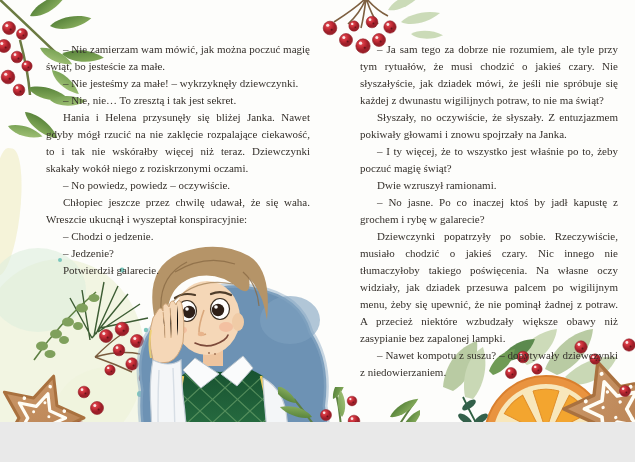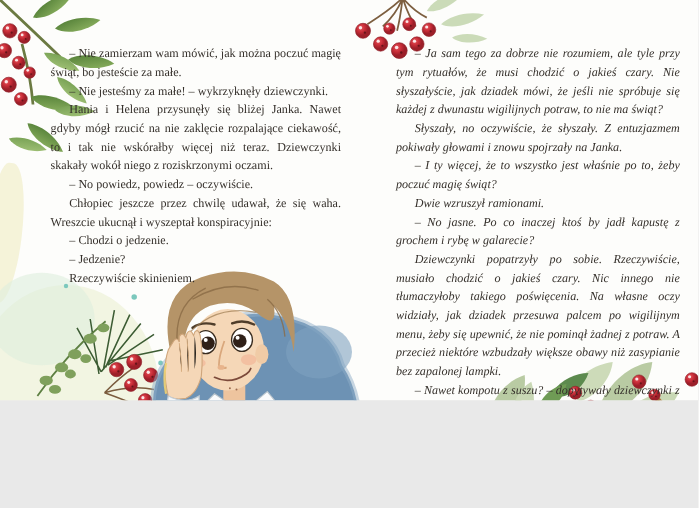--- a/index.html
+++ b/index.html
@@ -1,24 +1,24 @@
 <!DOCTYPE html>
 <html><head>
 <meta charset="utf-8">
 <style>
   html,body{margin:0;padding:0;background:#e9e9e9;}
   .spread{
-    position:relative;width:635px;height:364px;background:#fdfdfb;
+    position:relative;width:635px;height:422px;background:#fdfdfb;
     overflow:hidden;font-family:"Liberation Serif", serif;
   }
   .textcol{position:absolute;z-index:5;color:#35302b;font-size:11px;line-height:17px;
     text-align:justify;}
   .textcol p{margin:0;text-indent:17px;}
   #left-text{left:46px;top:41px;width:264px;}
-  #right-text{left:360px;top:41px;width:258px;font-style:italic;}
+  #right-text{left:360px;top:41px;width:258px;}
   svg{position:absolute;display:block;}
   #svg-topleft{left:0;top:0;z-index:2;}
   #svg-rowan{left:316px;top:0;z-index:2;}
   #streak{left:-10px;top:148px;width:30px;height:128px;background:#f1efcd;opacity:.75;
     border-radius:40% 60% 55% 45%;transform:rotate(7deg);z-index:1;position:absolute;}
   #svg-leftbottom{left:0;top:242px;z-index:2;}
   #svg-boy{left:125px;top:210px;z-index:3;}
   #svg-sprigs{left:278px;top:387px;z-index:4;}
   #svg-rightbottom{left:425px;top:327px;z-index:2;}
 </style>
@@ -319,26 +319,27 @@
       <use href="#berry" transform="translate(204,18) scale(0.95)"></use>
       <use href="#berry" transform="translate(200,64) scale(0.85)"></use>
       <use href="#berry" transform="translate(176,124) scale(0.95)"></use>
       <use href="#berry" transform="translate(190,112) scale(0.8)"></use>
     </g>
   </svg>
 
   <div id="left-text" class="textcol">
     <p>– Nie zamierzam wam mówić, jak można poczuć magię świąt, bo jesteście za małe.</p>
     <p>– Nie jesteśmy za małe! – wykrzyknęły dziewczynki.</p>
+    <p>– Nie, nie… To zresztą i tak jest sekret.</p>
     <p>Hania i Helena przysunęły się bliżej Janka. Nawet gdyby mógł rzucić na nie zaklęcie rozpalające ciekawość, to i tak nie wskórałby więcej niż teraz. Dziewczynki skakały wokół niego z roziskrzonymi oczami.</p>
     <p>– No powiedz, powiedz – oczywiście.</p>
     <p>Chłopiec jeszcze przez chwilę udawał, że się waha. Wreszcie ukucnął i wyszeptał konspiracyjnie:</p>
     <p>– Chodzi o jedzenie.</p>
     <p>– Jedzenie?</p>
-    <p>Rzeczywiście skinieniem.</p>
+    <p>Potwierdził galarecie.</p>
   </div>
 
   <div id="right-text" class="textcol">
     <p>– Ja sam tego za dobrze nie rozumiem, ale tyle przy tym rytuałów, że musi chodzić o jakieś czary. Nie słyszałyście, jak dziadek mówi, że jeśli nie spróbuje się każdej z dwunastu wigilijnych potraw, to nie ma świąt?</p>
     <p>Słyszały, no oczywiście, że słyszały. Z entuzjazmem pokiwały głowami i znowu spojrzały na Janka.</p>
     <p>– I ty więcej, że to wszystko jest właśnie po to, żeby poczuć magię świąt?</p>
     <p>Dwie wzruszył ramionami.</p>
     <p>– No jasne. Po co inaczej ktoś by jadł kapustę z grochem i rybę w galarecie?</p>
     <p>Dziewczynki popatrzyły po sobie. Rzeczywiście, musiało chodzić o jakieś czary. Nic innego nie tłumaczyłoby takiego poświęcenia. Na własne oczy widziały, jak dziadek przesuwa palcem po wigilijnym menu, żeby się upewnić, że nie pominął żadnej z potraw. A przecież niektóre wzbudzały większe obawy niż zasypianie bez zapalonej lampki.</p>
     <p>– Nawet kompotu z suszu? – dopytywały dziewczynki z niedowierzaniem.</p>

